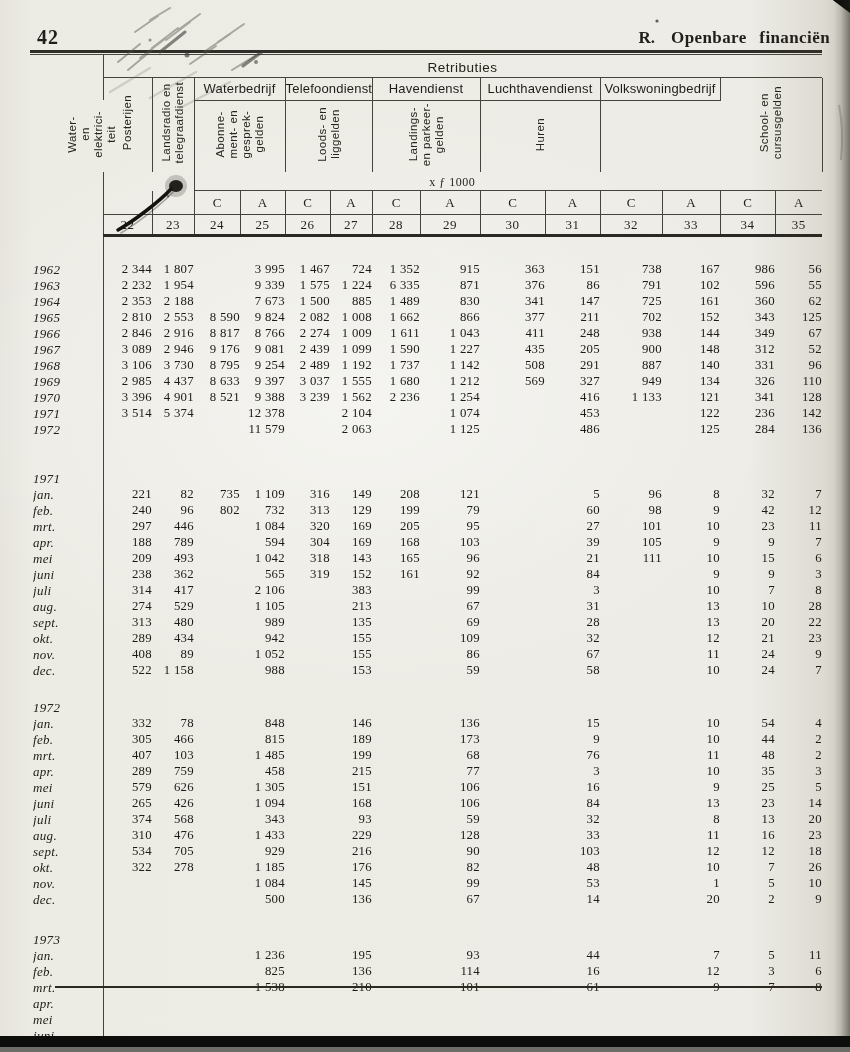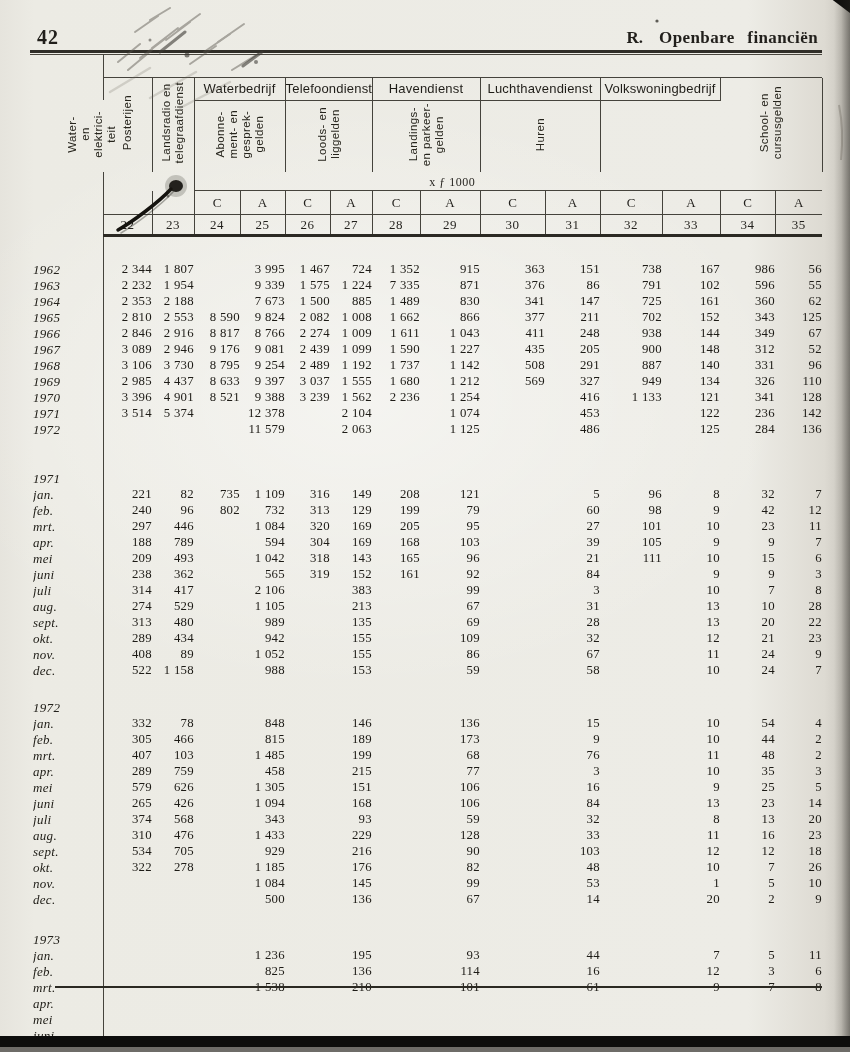--- a/index.html
+++ b/index.html
@@ -4,21 +4,21 @@
 <style>
   html,body{margin:0;padding:0;background:#6e6c68;}
   .page{position:relative;width:850px;height:1047px;overflow:hidden;
     background:
       radial-gradient(ellipse 620px 420px at 42% 38%, rgba(255,255,255,.45), rgba(255,255,255,0) 70%),
       linear-gradient(90deg,#e6e4dd 0%,#ecebe4 4%,#edecE6 88%,#ddDAD2 97%,#c6c3bb 100%),
       #eae8e2;
     font-family:"Liberation Sans",sans-serif;color:#211f1b;}
   
   .pagenum{position:absolute;left:37px;top:26px;font:600 20px "Liberation Serif",serif;letter-spacing:1px;}
-  .section-head{position:absolute;right:32px;top:28px;font:bold 17px "Liberation Serif",serif;}
+  .section-head{position:absolute;right:20px;top:28px;font:bold 17px "Liberation Serif",serif;}
   .section-head .code{margin-right:16px;}
   .section-head .stitle{word-spacing:8px;letter-spacing:.4px;}
   .rule-heavy{position:absolute;left:30px;top:50px;width:792px;height:1px;
     border-top:3px solid #302e28;border-bottom:1px solid #4a473f;}
   .tbl-title{position:absolute;left:103px;top:60px;width:719px;text-align:center;
     font:13.5px "Liberation Sans",sans-serif;letter-spacing:.5px;color:#232119;}
   .rule-top{position:absolute;left:103px;top:77px;width:719px;height:1px;background:#45433c;}
   .vseg{position:absolute;left:103px;top:54px;width:1px;height:24px;background:#45433c;}
   .rule-bottom{position:absolute;left:55px;top:986px;width:767px;height:2px;background:#2b2922;}
   .scan-band{position:absolute;left:0;top:1036px;width:850px;height:16px;background:#0d0d0c;}
@@ -55,20 +55,21 @@
 <body>
 
 <div class="page">
 
   <div class="pagenum">42</div>
   <div class="section-head">
     <span class="code">R.</span><span class="stitle">Openbare financiën</span>
   </div>
   <div class="rule-heavy"></div>
 
+  <div class="tbl-title">Retributies</div>
   <div class="rule-top"></div>
   <div class="vseg"></div>
 
   <table class="doc">
     <colgroup>
       <col style="width:70px">
         <col style="width:49px">
         <col style="width:42px">
         <col style="width:46px">
       <col style="width:45px">
@@ -176,21 +177,21 @@
           <td class="num">56</td>
         </tr>
         <tr class="data-row">
           <th class="stub lab">1963</th>
           <td class="num">2 232</td>
           <td class="num">1 954</td>
           <td class="num"></td>
           <td class="num">9 339</td>
           <td class="num">1 575</td>
           <td class="num">1 224</td>
-          <td class="num">7 335</td>
+          <td class="num">6 335</td>
           <td class="num">871</td>
           <td class="num">376</td>
           <td class="num">86</td>
           <td class="num">791</td>
           <td class="num">102</td>
           <td class="num">596</td>
           <td class="num">55</td>
         </tr>
         <tr class="data-row">
           <th class="stub lab">1964</th>

